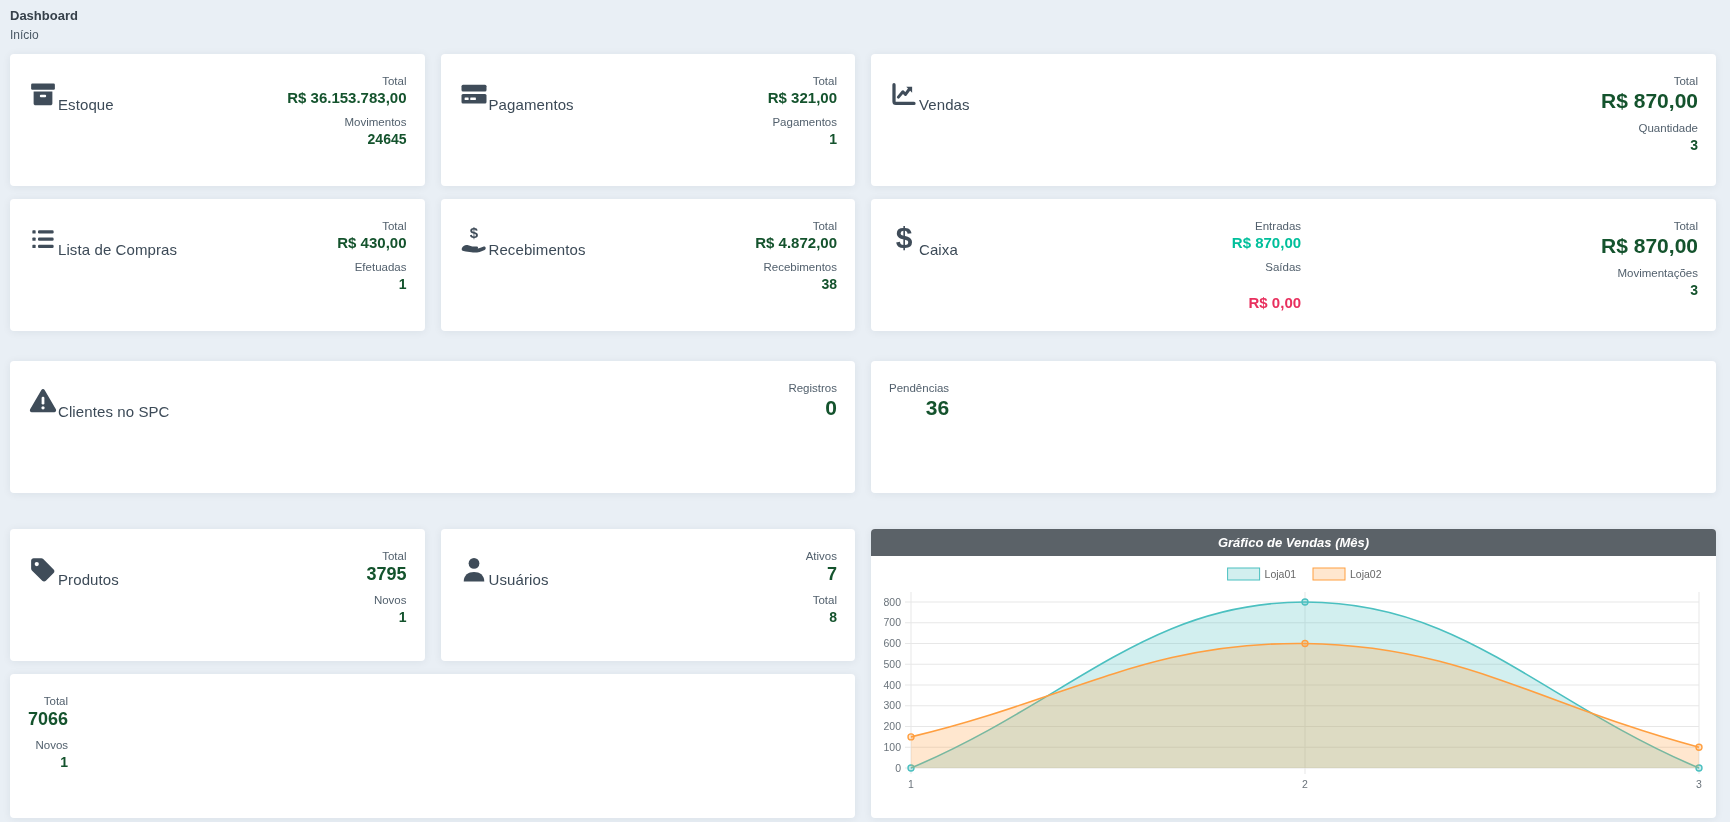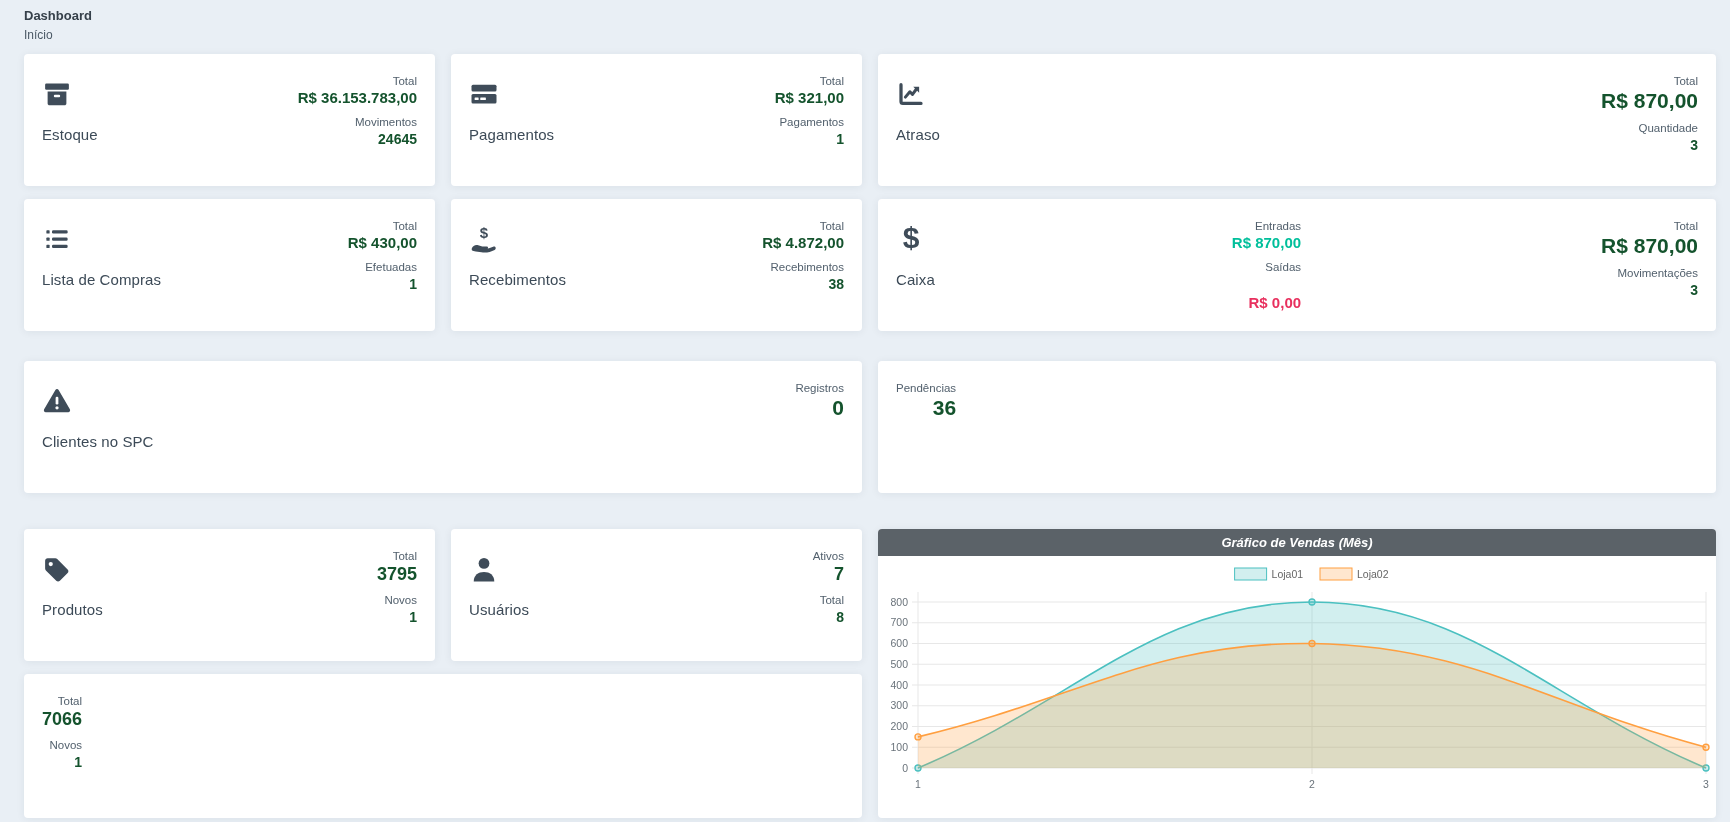--- a/index.html
+++ b/index.html
@@ -2,36 +2,36 @@
 <html style="--green: #00bf9b; --red: #e8305e; --icon: #3f4c59; --chartHeader: #5b6268; --bg: #e9eff5;"><head>
 <meta charset="utf-8">
 <style>
   * { box-sizing: border-box; }
   html,body { margin:0; padding:0; }
   body {
     width:1730px; height:822px; overflow:hidden;
     background: var(--bg, #e9eff5);
     font-family: "Liberation Sans", sans-serif;
   }
-  .page { padding: 8px 14px 0 24px; }
+  .page { padding: 8px 14px 0 10px; }
   .page-title { font-size:13px; font-weight:bold; color:#36404a; line-height:15px; }
   .breadcrumb { font-size:12px; color:#4b5966; margin-top:5px; line-height:14px; }
 
   .grid { display:grid; grid-template-columns:repeat(4,1fr); gap:13px 16px; }
   .g1 { margin-top:12px; grid-auto-rows:132px; }
   .g2 { margin-top:30px; grid-auto-rows:132px; }
   .g3 { margin-top:36px; grid-template-rows:132px 144px; }
   .span2 { grid-column: span 2; }
 
   .card {
     background:#fff; border-radius:4px;
     box-shadow:0 1px 8px rgba(30,45,62,.07);
     padding:20px 18px; display:flex; justify-content:space-between;
   }
-  .card-left { display:flex; flex-direction:column; padding-top:5px; }
+  .card-left { display:flex; flex-direction:row; padding-top:5px; }
   .icon { color: var(--icon, #3f4c59); }
   .icon svg { width:30px; height:30px; display:block; }
   .card-title { margin-top:17px; font-size:15px; color:#3c4a57; font-weight:500; letter-spacing:.1px; }
 
   .card-stats { text-align:right; }
   .stat { margin-bottom:7px; }
   .stat-label { font-size:11.5px; color:#52606d; line-height:14px; }
   .stat-value { font-weight:bold; color:#14532d; line-height:20px; }
   .v-money { font-size:15px; }
   .v-count { font-size:14px; }
@@ -109,21 +109,21 @@
 
     <div class="card span2">
       <div class="card-left">
         <span class="icon">
           <svg viewBox="0 0 24 24">
               <path d="M4 4.5V18c0 .8.7 1.5 1.5 1.5H20" fill="none" stroke="currentColor" stroke-width="2.6" stroke-linecap="round"></path>
               <path d="M7.5 14.5l3.6-4.3 2.1 2.1L16.5 7.8" fill="none" stroke="currentColor" stroke-width="2.4" stroke-linecap="round" stroke-linejoin="round"></path>
               <path d="M13.8 6.2h4.7v4.7z" fill="currentColor"></path>
             </svg>
         </span>
-        <div class="card-title">Atraso</div>
+        <div class="card-title">Vendas</div>
       </div>
       <div class="card-stats">
         <div class="stat">
             <div class="stat-label">Total</div>
             <div class="stat-value v-big">R$ 870,00</div>
           </div>
         <div class="stat">
             <div class="stat-label">Quantidade</div>
             <div class="stat-value v-count">3</div>
           </div>

